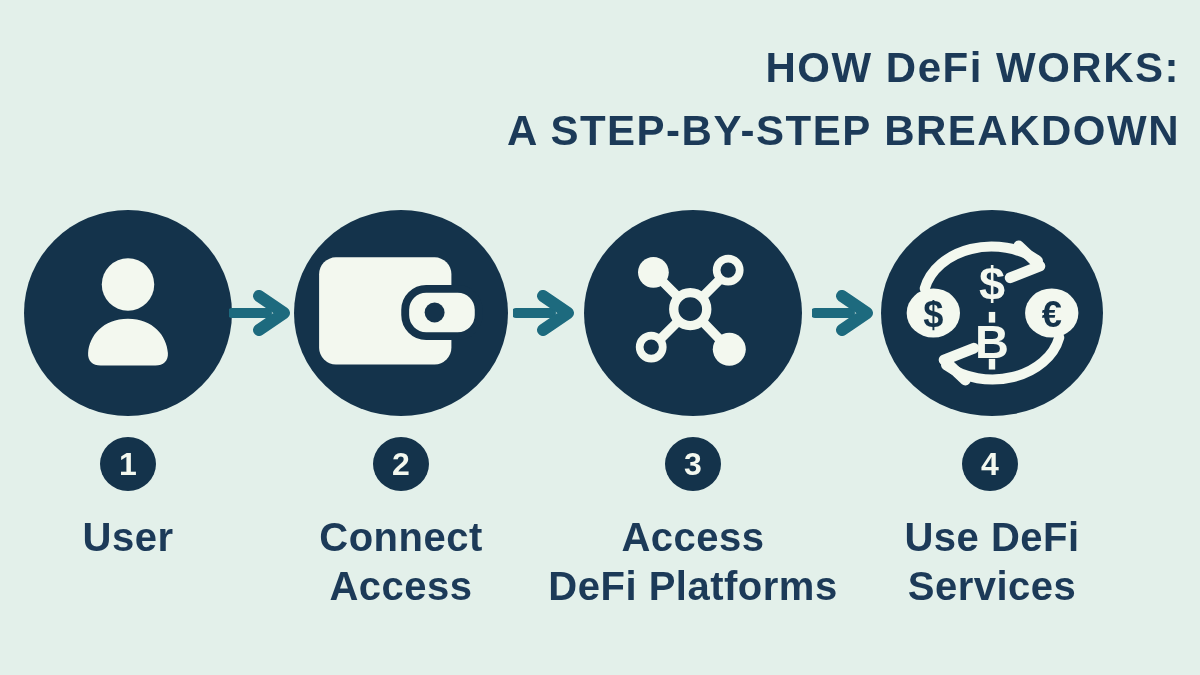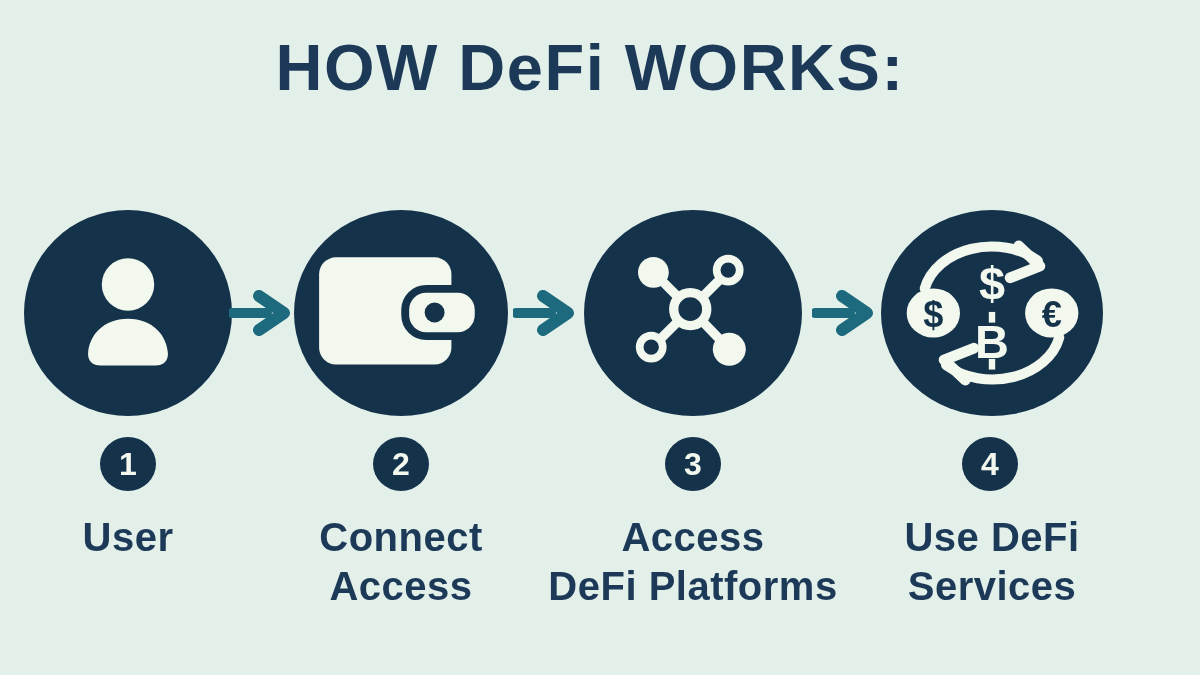--- a/index.html
+++ b/index.html
@@ -7,24 +7,24 @@
     position:relative;
     width:1200px;height:675px;
     background:#e3f0ea;
     overflow:hidden;
     font-family:"Liberation Sans", sans-serif;
   }
   
   .title{
     position:absolute;
     top:36px;left:0;width:1180px;
-    text-align:center;
+    text-align:right;
     color:#1c3a58;
     font-weight:bold;
-    font-size:65px;
+    font-size:42px;
     line-height:63px;
     letter-spacing:1.5px;
   }
   
   .circle{
     position:absolute;top:210px;height:206px;
     background:#14334b;
     border-radius:50%;
     display:flex;align-items:center;justify-content:center;
   }
@@ -62,20 +62,21 @@
   .l4{left:812px;}
   svg{display:block;}
 </style>
 </head>
 <body>
 
 <div class="canvas">
 
   <div class="title">
     <div>HOW DeFi WORKS:</div>
+    <div>A STEP-BY-STEP BREAKDOWN</div>
   </div>
 
   <div class="circle c1">
     <svg width="114" height="126" viewBox="0 0 100 110">
       <circle cx="50" cy="30" r="23" fill="#f3f8ef"></circle>
       <path d="M50 60 C 28 60 16 75 15 90 C 14.5 97 19 101 26 101 L 74 101 C 81 101 85.5 97 85 90 C 84 75 72 60 50 60 Z" fill="#f3f8ef"></path>
     </svg>
   </div>
 
   <div class="circle c2">

